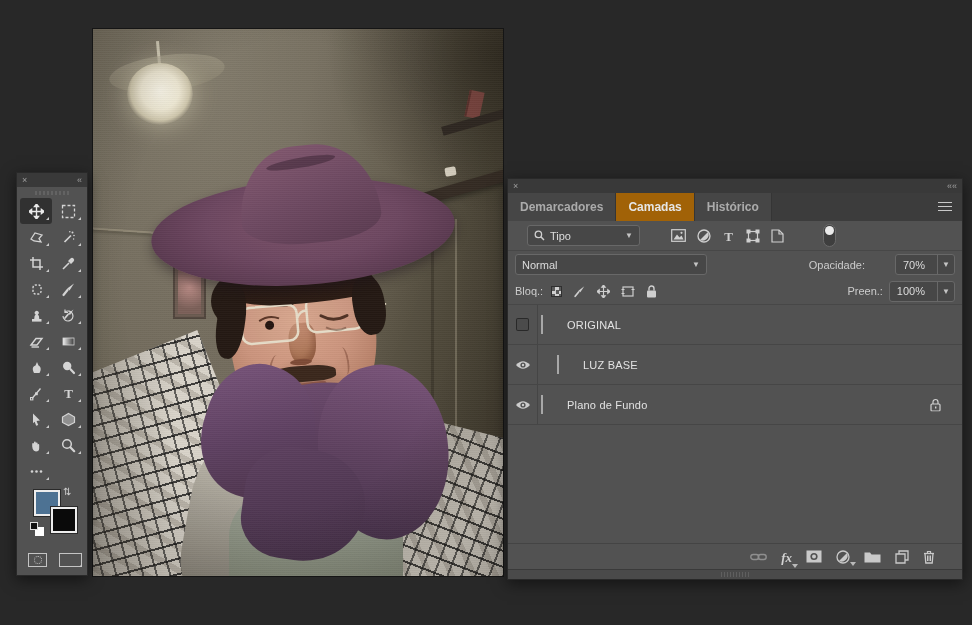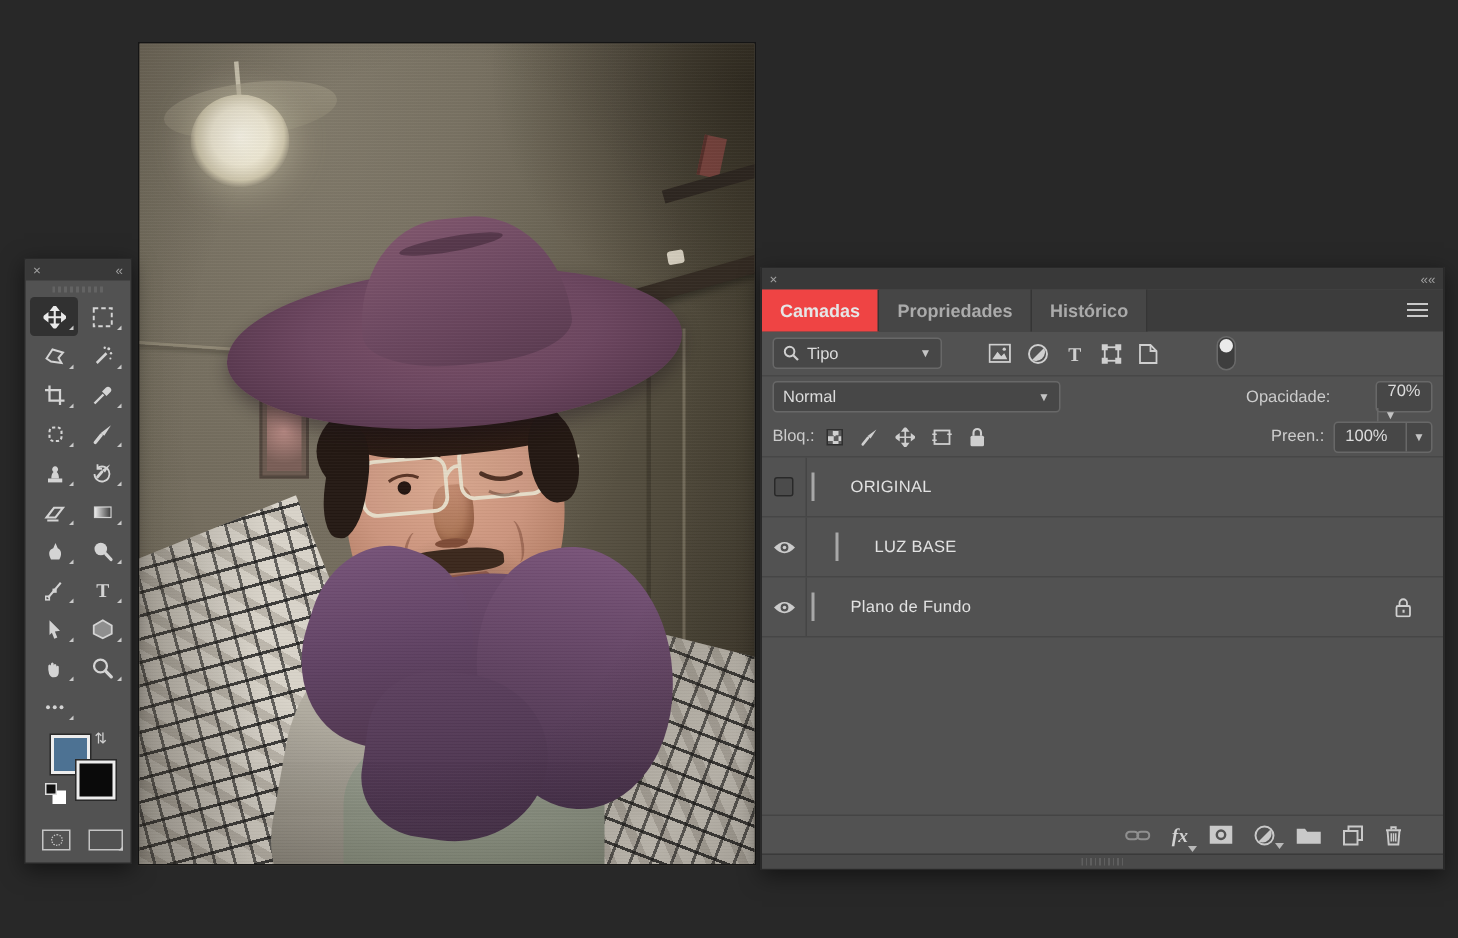--- a/index.html
+++ b/index.html
@@ -97,27 +97,27 @@
   .tb-bottom { position:relative; height:24px; }
   .qmask { position:absolute; left:11px; top:3px; width:19px; height:14px; border:1px solid #c4c4c4; display:flex; align-items:center; justify-content:center; }
   .qmask i { width:8px; height:8px; border:1px dotted #c4c4c4; border-radius:50%; display:block; }
   .smode { position:absolute; left:42px; top:3px; width:23px; height:14px; border:1px solid #c4c4c4; }
   .smode .fly { right:-1px; bottom:-1px; }
 
   
   .lpanel { left:507px; top:178px; width:456px; height:402px; display:flex; flex-direction:column; }
   .ltabs { height:28px; background:#3c3c3c; display:flex; align-items:stretch; position:relative; }
   .ltab { padding:0 12px; display:flex; align-items:center; font-size:12px; font-weight:bold; color:#ababab; background:#464646; border-right:1px solid #353535; }
-  .ltab.active { background:#ef4444; color:#e6e6e6; }
+  .ltab.active { background:#a16207; color:#e6e6e6; }
   .lmenu { position:absolute; right:10px; top:9px; width:14px; height:10px; background:repeating-linear-gradient(#c9c9c9 0 1.5px, rgba(0,0,0,0) 1.5px 4px); }
   .rowbar { display:flex; align-items:center; padding:0 7px; position:relative; }
   .filterbar { height:30px; border-bottom:1px solid #474747; }
   .dd { height:21px; background:#474747; border:1px solid #686868; border-radius:3px; display:flex; align-items:center; font-size:11px; color:#dcdcdc; padding:0 6px; gap:5px; }
   .dd .chev { margin-left:auto; font-size:8px; color:#c4c4c4; }
-  .dd-tipo { width:113px; }
+  .dd-tipo { width:113px;margin-left:12px; }
   .dd-blend { width:192px; }
   .dd-split { padding:0; }
   .dd-split .val { padding:0 7px; }
   .dd-split .arr { width:17px; align-self:stretch; display:flex; align-items:center; justify-content:center; border-left:1px solid #686868; font-size:8px; color:#c4c4c4; }
   .ficons { display:flex; gap:11px; margin-left:31px; align-items:center; }
   .ftoggle { margin-left:39px; width:13px; height:23px; border-radius:7px; background:#3e3e3e; border:1px solid #6a6a6a; position:relative; }
   .ftoggle i { position:absolute; left:1px; top:1px; width:9px; height:9px; border-radius:50%; background:#eaeaea; display:block; }
   .blendbar { height:27px;gap:24px; }
   .lockbar { height:27px; border-bottom:1px solid #474747; }
   .lbl { font-size:11px; color:#cccccc; }
@@ -416,22 +416,22 @@
   </div>
 </div>
 
 <div class="fpanel lpanel">
   <div class="phead">
     <span class="xx">×</span>
     <span class="xx">««</span>
   </div>
 
   <div class="ltabs">
+    <div class="ltab">Demarcadores</div>
     <div class="ltab active">Camadas</div>
-    <div class="ltab">Propriedades</div>
     <div class="ltab">Histórico</div>
     <div class="lmenu"></div>
   </div>
 
   <div class="rowbar filterbar">
     <div class="dd dd-tipo">
       <svg width="11" height="11" viewBox="0 0 11 11">
           <circle cx="4.4" cy="4.4" r="3.2" fill="none" stroke="#cfcfcf" stroke-width="1.3"></circle>
           <path d="M6.8 6.8 L10 10" stroke="#cfcfcf" stroke-width="1.5"></path>
         </svg>
@@ -470,21 +470,21 @@
       </div>
   </div>
 
   <div class="rowbar blendbar">
     <div class="dd dd-blend">
       <span>Normal</span>
       <span class="chev">▼</span>
     </div>
     <span class="spacer"></span>
     <span class="lbl">Opacidade:</span>
-    <div class="dd dd-split" style="margin-left:6px;flex-direction:column;">
+    <div class="dd dd-split" style="margin-left:6px;">
       <span class="val">70%</span>
       <span class="arr">▼</span>
     </div>
   </div>
 
   <div class="rowbar lockbar">
     <span class="lbl">Bloq.:</span>
     <div class="lockicons">
       <span class="checker"></span>
       <svg width="13" height="13" viewBox="0 0 15 15">

